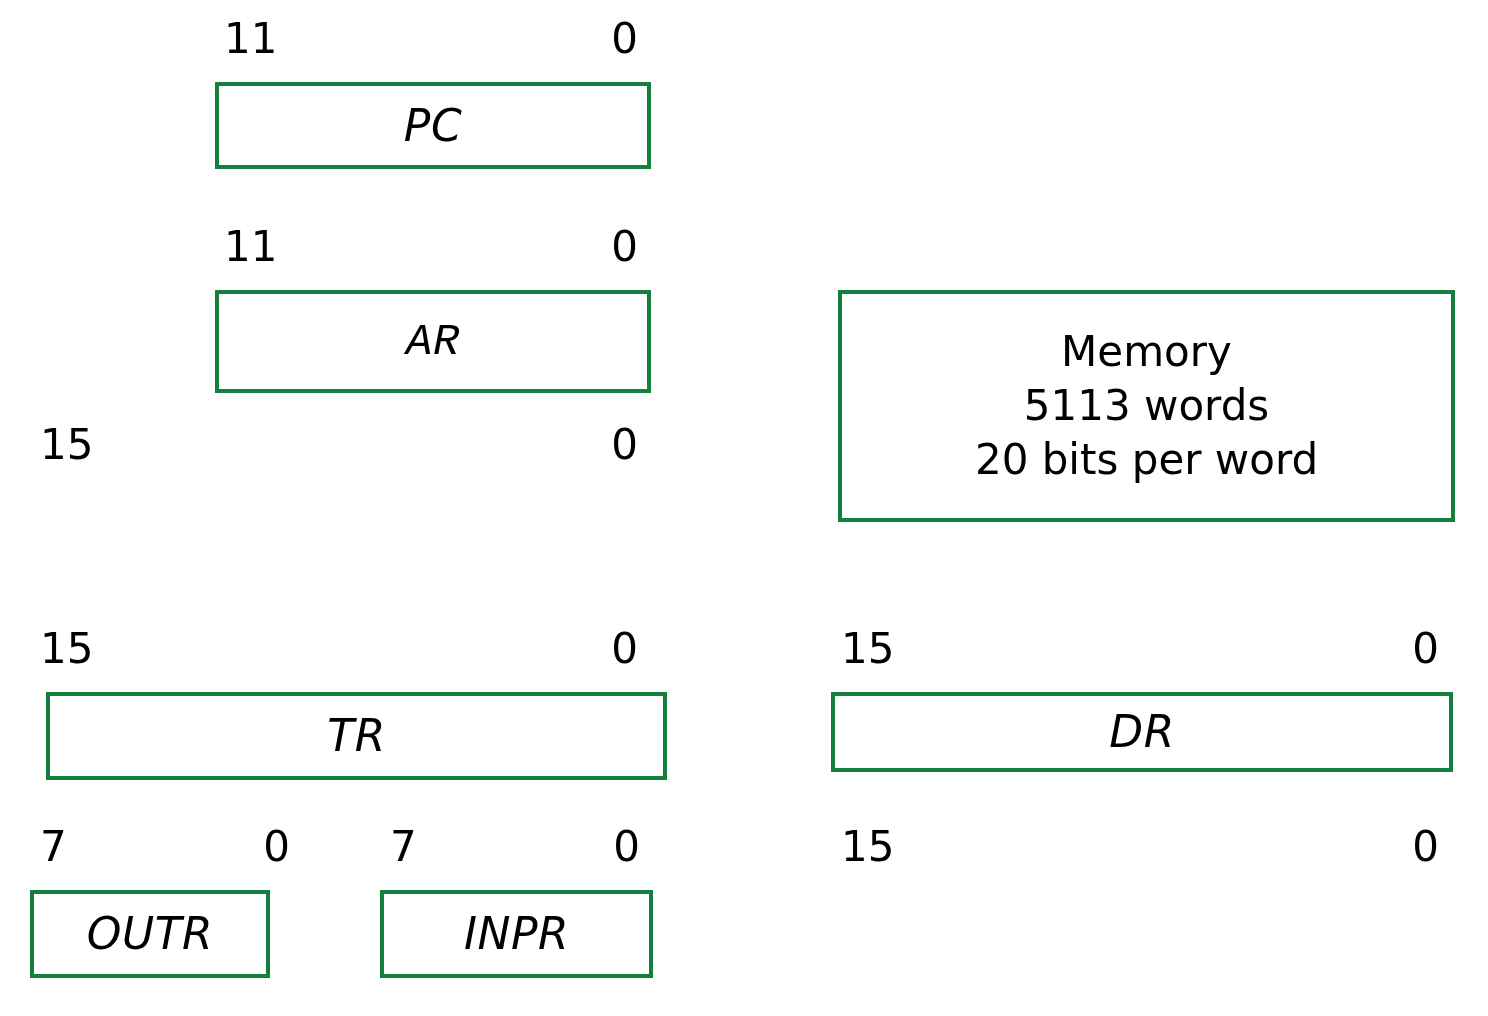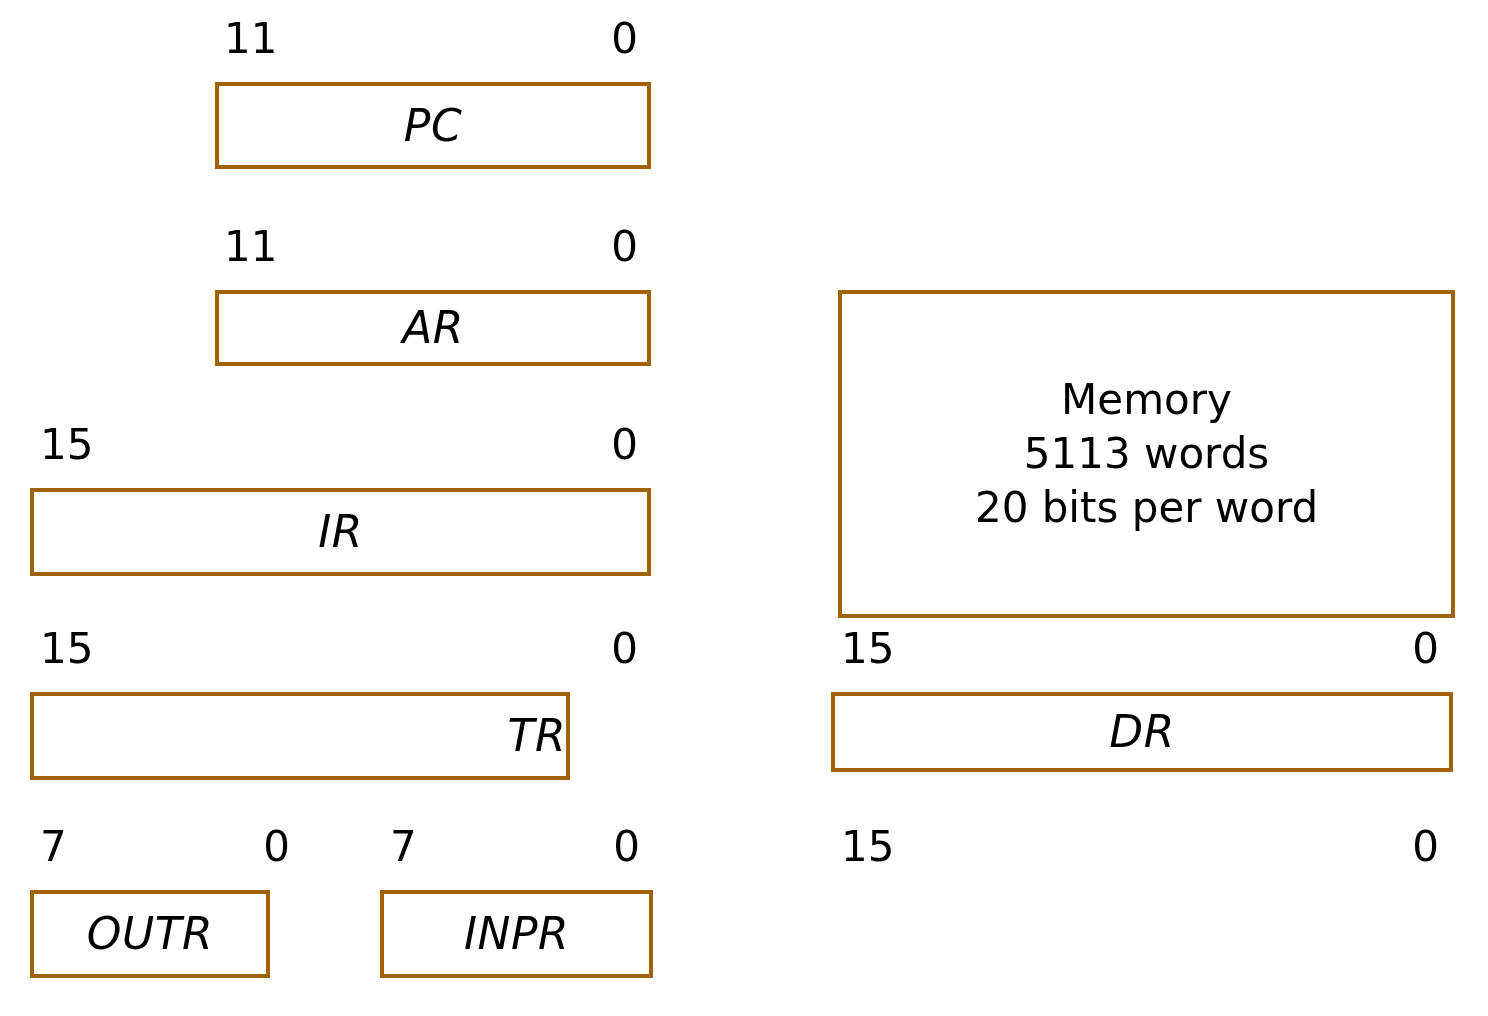--- a/index.html
+++ b/index.html
@@ -15,21 +15,21 @@
     background: #ffffff;
     overflow: hidden;
     font-family: "DejaVu Sans", "Liberation Sans", sans-serif;
     -webkit-font-smoothing: antialiased;
   }
 
   
   .unit {
     position: absolute;
     box-sizing: border-box;
-    border: 4px solid #a16207;
+    border: 4px solid #15803d;
     background: #ffffff;
     display: flex;
     align-items: center;
     justify-content: center;
   }
   .unit-label {
     font-style: italic;
     font-weight: 400;
     color: #000000;
     font-size: 44px;
@@ -77,57 +77,54 @@
     <span>0</span>
   </div>
   <div class="unit" style="left:215px; top:82px; width:436px; height:87px;">
     <span class="unit-label">PC</span>
   </div>
 
   <div class="bits" style="left:224px; top:226px; width:414px;">
     <span>11</span>
     <span>0</span>
   </div>
-  <div class="unit" style="left:215px; top:290px; width:436px; height:76px;">
+  <div class="unit" style="left:215px; top:290px; width:436px; height:103px;font-family:Liberation Mono, monospace;">
     <span class="unit-label">AR</span>
   </div>
 
   <div class="bits" style="left:40px; top:424px; width:598px;">
     <span>15</span>
     <span>0</span>
   </div>
-  <div class="unit" style="left:30px; top:488px; width:621px; height:88px;">
-    <span class="unit-label">IR</span>
-  </div>
 
   <div class="bits" style="left:40px; top:628px; width:598px;">
     <span>15</span>
     <span>0</span>
   </div>
-  <div class="unit" style="left:30px; top:692px; width:540px; height:88px;justify-content:flex-end;">
+  <div class="unit" style="left:46px; top:692px; width:621px; height:88px;">
     <span class="unit-label">TR</span>
   </div>
 
   <div class="bits" style="left:40px; top:826px; width:250px;">
     <span>7</span>
     <span>0</span>
   </div>
   <div class="unit" style="left:30px; top:890px; width:240px; height:88px;">
     <span class="unit-label">OUTR</span>
   </div>
 
   <div class="bits" style="left:390px; top:826px; width:250px;">
     <span>7</span>
     <span>0</span>
   </div>
   <div class="unit" style="left:380px; top:890px; width:273px; height:88px;align-items:center;">
     <span class="unit-label">INPR</span>
   </div>
 
-  <div class="unit" style="left:838px; top:290px; width:617px; height:328px;">
+  <div class="unit" style="left:838px; top:290px; width:617px; height:232px;">
     <div class="memory-text">
       <div>Memory</div>
       <div>5113 words</div>
       <div>20 bits per word</div>
     </div>
   </div>
 
   <div class="bits" style="left:841px; top:628px; width:598px;">
     <span>15</span>
     <span>0</span>

